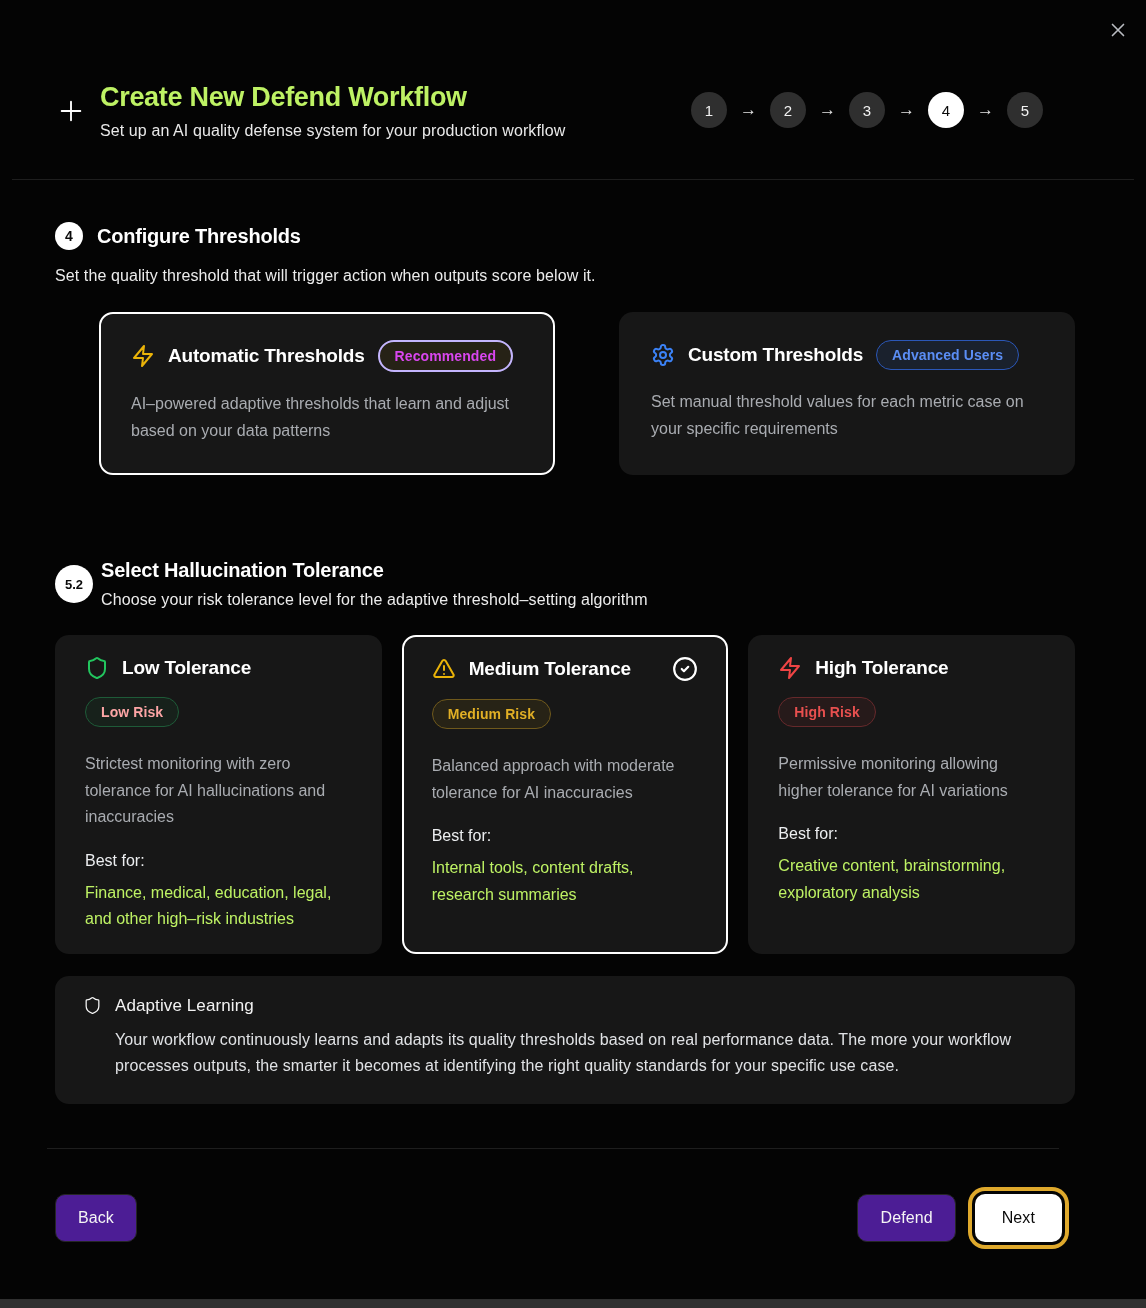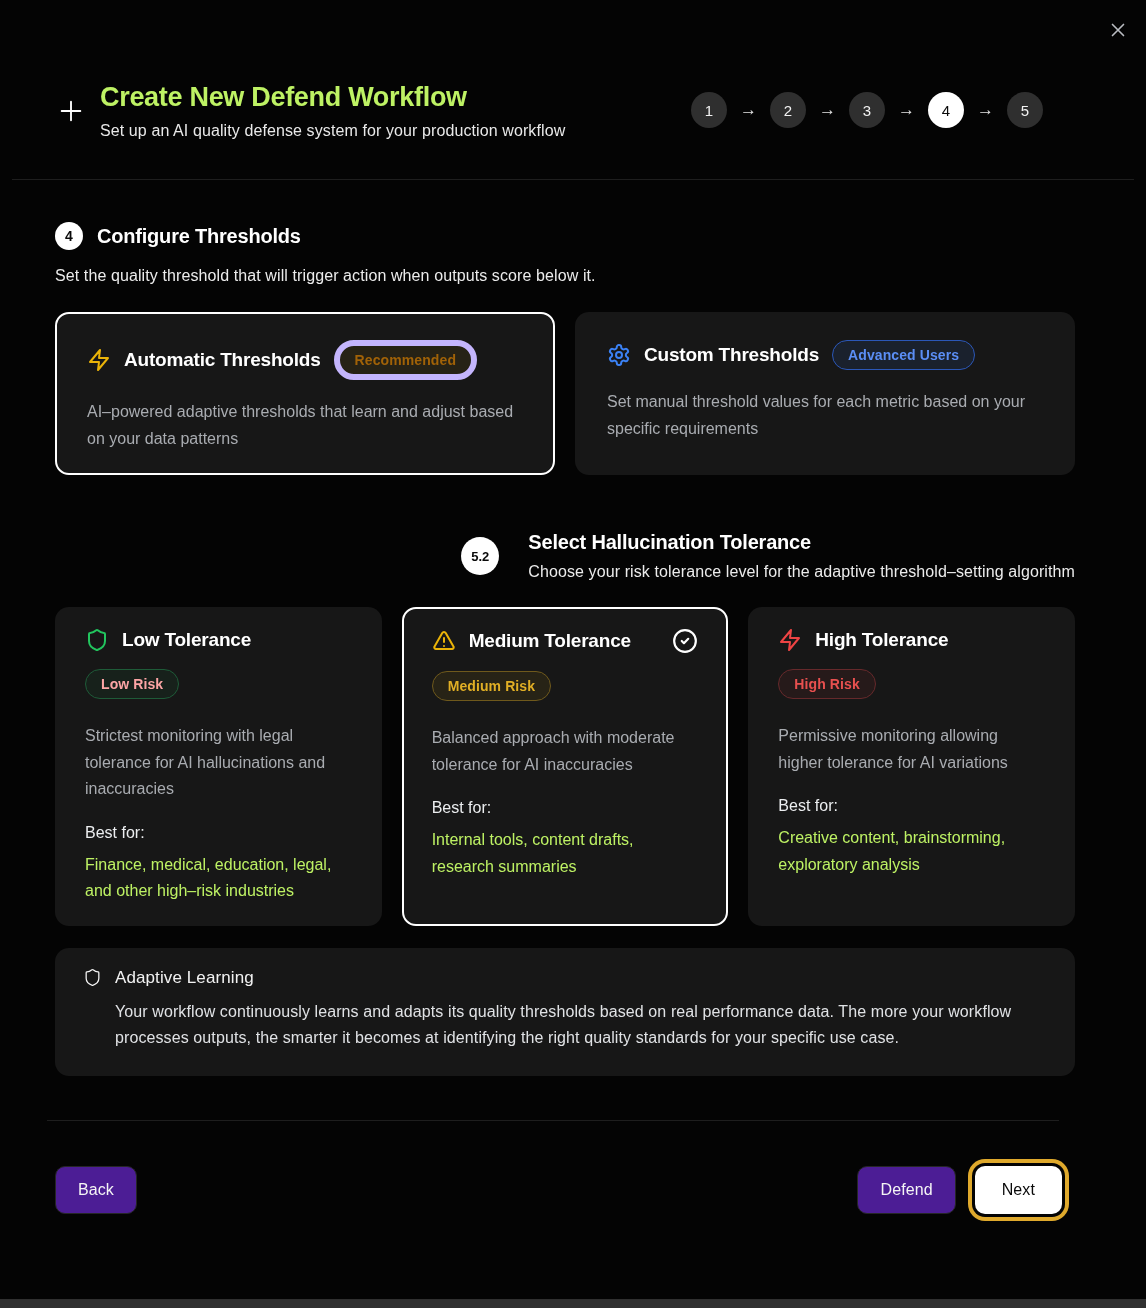--- a/index.html
+++ b/index.html
@@ -63,40 +63,40 @@
     background: #ffffff; color: #0a0a0a; border-radius: 50%;
     display: flex; align-items: center; justify-content: center;
     font-weight: 700; flex: none;
   }
   .num-badge.small { width: 28px; height: 28px; font-size: 14px; }
   .num-badge.big { width: 38px; height: 38px; font-size: 13px; }
   .section-title { font-size: 20px; font-weight: 700; letter-spacing: -0.2px; color: #ffffff; }
   .section-desc { font-size: 16px; color: #ececec; letter-spacing: 0.1px; }
   .sec4 { margin-top: 42px; }
   .sec4 .section-desc { margin-top: 17px; }
-  .sec52 { margin-top: 56px; display: flex; align-items: center; gap: 29px; justify-content: flex-end; }
+  .sec52 { margin-top: 84px; display: flex; align-items: center; gap: 8px; }
   .sec52 .stack { display: flex; flex-direction: column; gap: 9px; }
 
   
   .grid2 { margin-top: 27px; display: grid; grid-template-columns: 1fr 1fr; gap: 20px; }
   .grid3 { margin-top: 26px; display: grid; grid-template-columns: 1fr 1fr 1fr; gap: 20px; }
   .card {
     background: #171717; border-radius: 14px;
     border: 2px solid transparent; cursor: pointer;
   }
   .card.selected { border-color: #ffffff; }
-  .opt-card { padding: 26px 30px 12px 30px; min-height: 163px; }
+  .opt-card { padding: 26px 30px 12px 30px; min-height: 163px; margin-left: 44px; }
   .card-head { display: flex; align-items: center; gap: 13px; }
   .card-title { font-size: 19px; font-weight: 700; letter-spacing: -0.2px; color: #ffffff; }
   .icon-24 { width: 24px; height: 24px; flex: none; }
   .badge {
     font-size: 14px; font-weight: 700; letter-spacing: 0.1px;
     border-radius: 999px; padding: 6px 15px; white-space: nowrap;
   }
-  .badge.gold   { color: #a16207; border: 6px solid #c4b5fd; background: rgba(234,179,8,0.07); }
+  .badge.gold   { color: #d946ef; border: 2px solid #c4b5fd; background: rgba(234,179,8,0.07); }
   .badge.blue   { color: #5b8ef5; border: 1px solid #2b57b8; background: rgba(59,130,246,0.10); }
   .badge.green  { color: #fca5a5; border: 1px solid #1e5b38; background: rgba(34,197,94,0.06); }
   .badge.yellow { color: #e1af25; border: 1px solid #6f591c; background: rgba(234,179,8,0.08); }
   .badge.red    { color: #e8504f; border: 1px solid #66292b; background: rgba(239,68,68,0.07); }
   .opt-desc { margin-top: 19px; font-size: 16px; line-height: 1.68; color: #a9acb1; max-width: 450px; }
 
   .tol-card { padding: 19px 28px; }
   .check-wrap { margin-left: auto; color: #ffffff; width: 26px; height: 26px; flex: none; }
   .badge-row { margin-top: 17px; display: flex; }
   .tol-desc { margin-top: 24px; font-size: 16px; line-height: 1.66; color: #a9acb1; }
@@ -198,21 +198,21 @@
         <div class="card-head">
           <span class="icon-24" style="color:#3b82f6">
             <svg width="24" height="24" viewBox="0 0 24 24" fill="none" stroke="currentColor" stroke-width="2" stroke-linecap="round" stroke-linejoin="round">
                 <path d="M12.22 2h-.44a2 2 0 0 0-2 2v.18a2 2 0 0 1-1 1.73l-.43.25a2 2 0 0 1-2 0l-.15-.08a2 2 0 0 0-2.73.73l-.22.38a2 2 0 0 0 .73 2.73l.15.1a2 2 0 0 1 1 1.72v.51a2 2 0 0 1-1 1.74l-.15.09a2 2 0 0 0-.73 2.73l.22.38a2 2 0 0 0 2.73.73l.15-.08a2 2 0 0 1 2 0l.43.25a2 2 0 0 1 1 1.73V20a2 2 0 0 0 2 2h.44a2 2 0 0 0 2-2v-.18a2 2 0 0 1 1-1.73l.43-.25a2 2 0 0 1 2 0l.15.08a2 2 0 0 0 2.73-.73l.22-.39a2 2 0 0 0-.73-2.73l-.15-.08a2 2 0 0 1-1-1.74v-.5a2 2 0 0 1 1-1.74l.15-.09a2 2 0 0 0 .73-2.73l-.22-.38a2 2 0 0 0-2.73-.73l-.15.08a2 2 0 0 1-2 0l-.43-.25a2 2 0 0 1-1-1.73V4a2 2 0 0 0-2-2z"></path>
                 <circle cx="12" cy="12" r="3"></circle>
               </svg>
           </span>
           <span class="card-title">Custom Thresholds</span>
           <span class="badge blue">Advanced Users</span>
         </div>
-        <p class="opt-desc">Set manual threshold values for each metric based on your specific requirements</p>
+        <p class="opt-desc">Set manual threshold values for each metric case on your specific requirements</p>
       </div>
     </div>
 
     <section class="sec52">
       <span class="num-badge big">5.2</span>
       <div class="stack">
         <h2 class="section-title">Select Hallucination Tolerance</h2>
         <p class="section-desc">Choose your risk tolerance level for the adaptive threshold–setting algorithm</p>
       </div>
     </section>
@@ -224,21 +224,21 @@
           <span class="icon-24" style="color:#22c55e">
             <svg width="24" height="24" viewBox="0 0 24 24" fill="none" stroke="currentColor" stroke-width="2" stroke-linecap="round" stroke-linejoin="round">
                 <path d="M20 13c0 5-3.5 7.5-7.66 8.95a1 1 0 0 1-.67-.01C7.5 20.5 4 18 4 13V6a1 1 0 0 1 1-1c2 0 4.5-1.2 6.24-2.72a1 1 0 0 1 1.52 0C14.51 3.81 17 5 19 5a1 1 0 0 1 1 1z"></path>
               </svg>
           </span>
           <span class="card-title">Low Tolerance</span>
         </div>
         <div class="badge-row">
           <span class="badge green">Low Risk</span>
         </div>
-        <p class="tol-desc">Strictest monitoring with legal tolerance for AI hallucinations and inaccuracies</p>
+        <p class="tol-desc">Strictest monitoring with zero tolerance for AI hallucinations and inaccuracies</p>
         <p class="best-label">Best for:</p>
         <p class="best-text">Finance, medical, education, legal, and other high–risk industries</p>
       </div>
 
       <div class="card tol-card selected">
         <div class="card-head">
           <span class="icon-24" style="color:#eab308">
             <svg width="24" height="24" viewBox="0 0 24 24" fill="none" stroke="currentColor" stroke-width="2" stroke-linecap="round" stroke-linejoin="round">
                 <path d="m21.73 18-8-14a2 2 0 0 0-3.48 0l-8 14A2 2 0 0 0 4 20h16a2 2 0 0 0 1.73-2Z"></path>
                 <path d="M12 9v4"></path>

